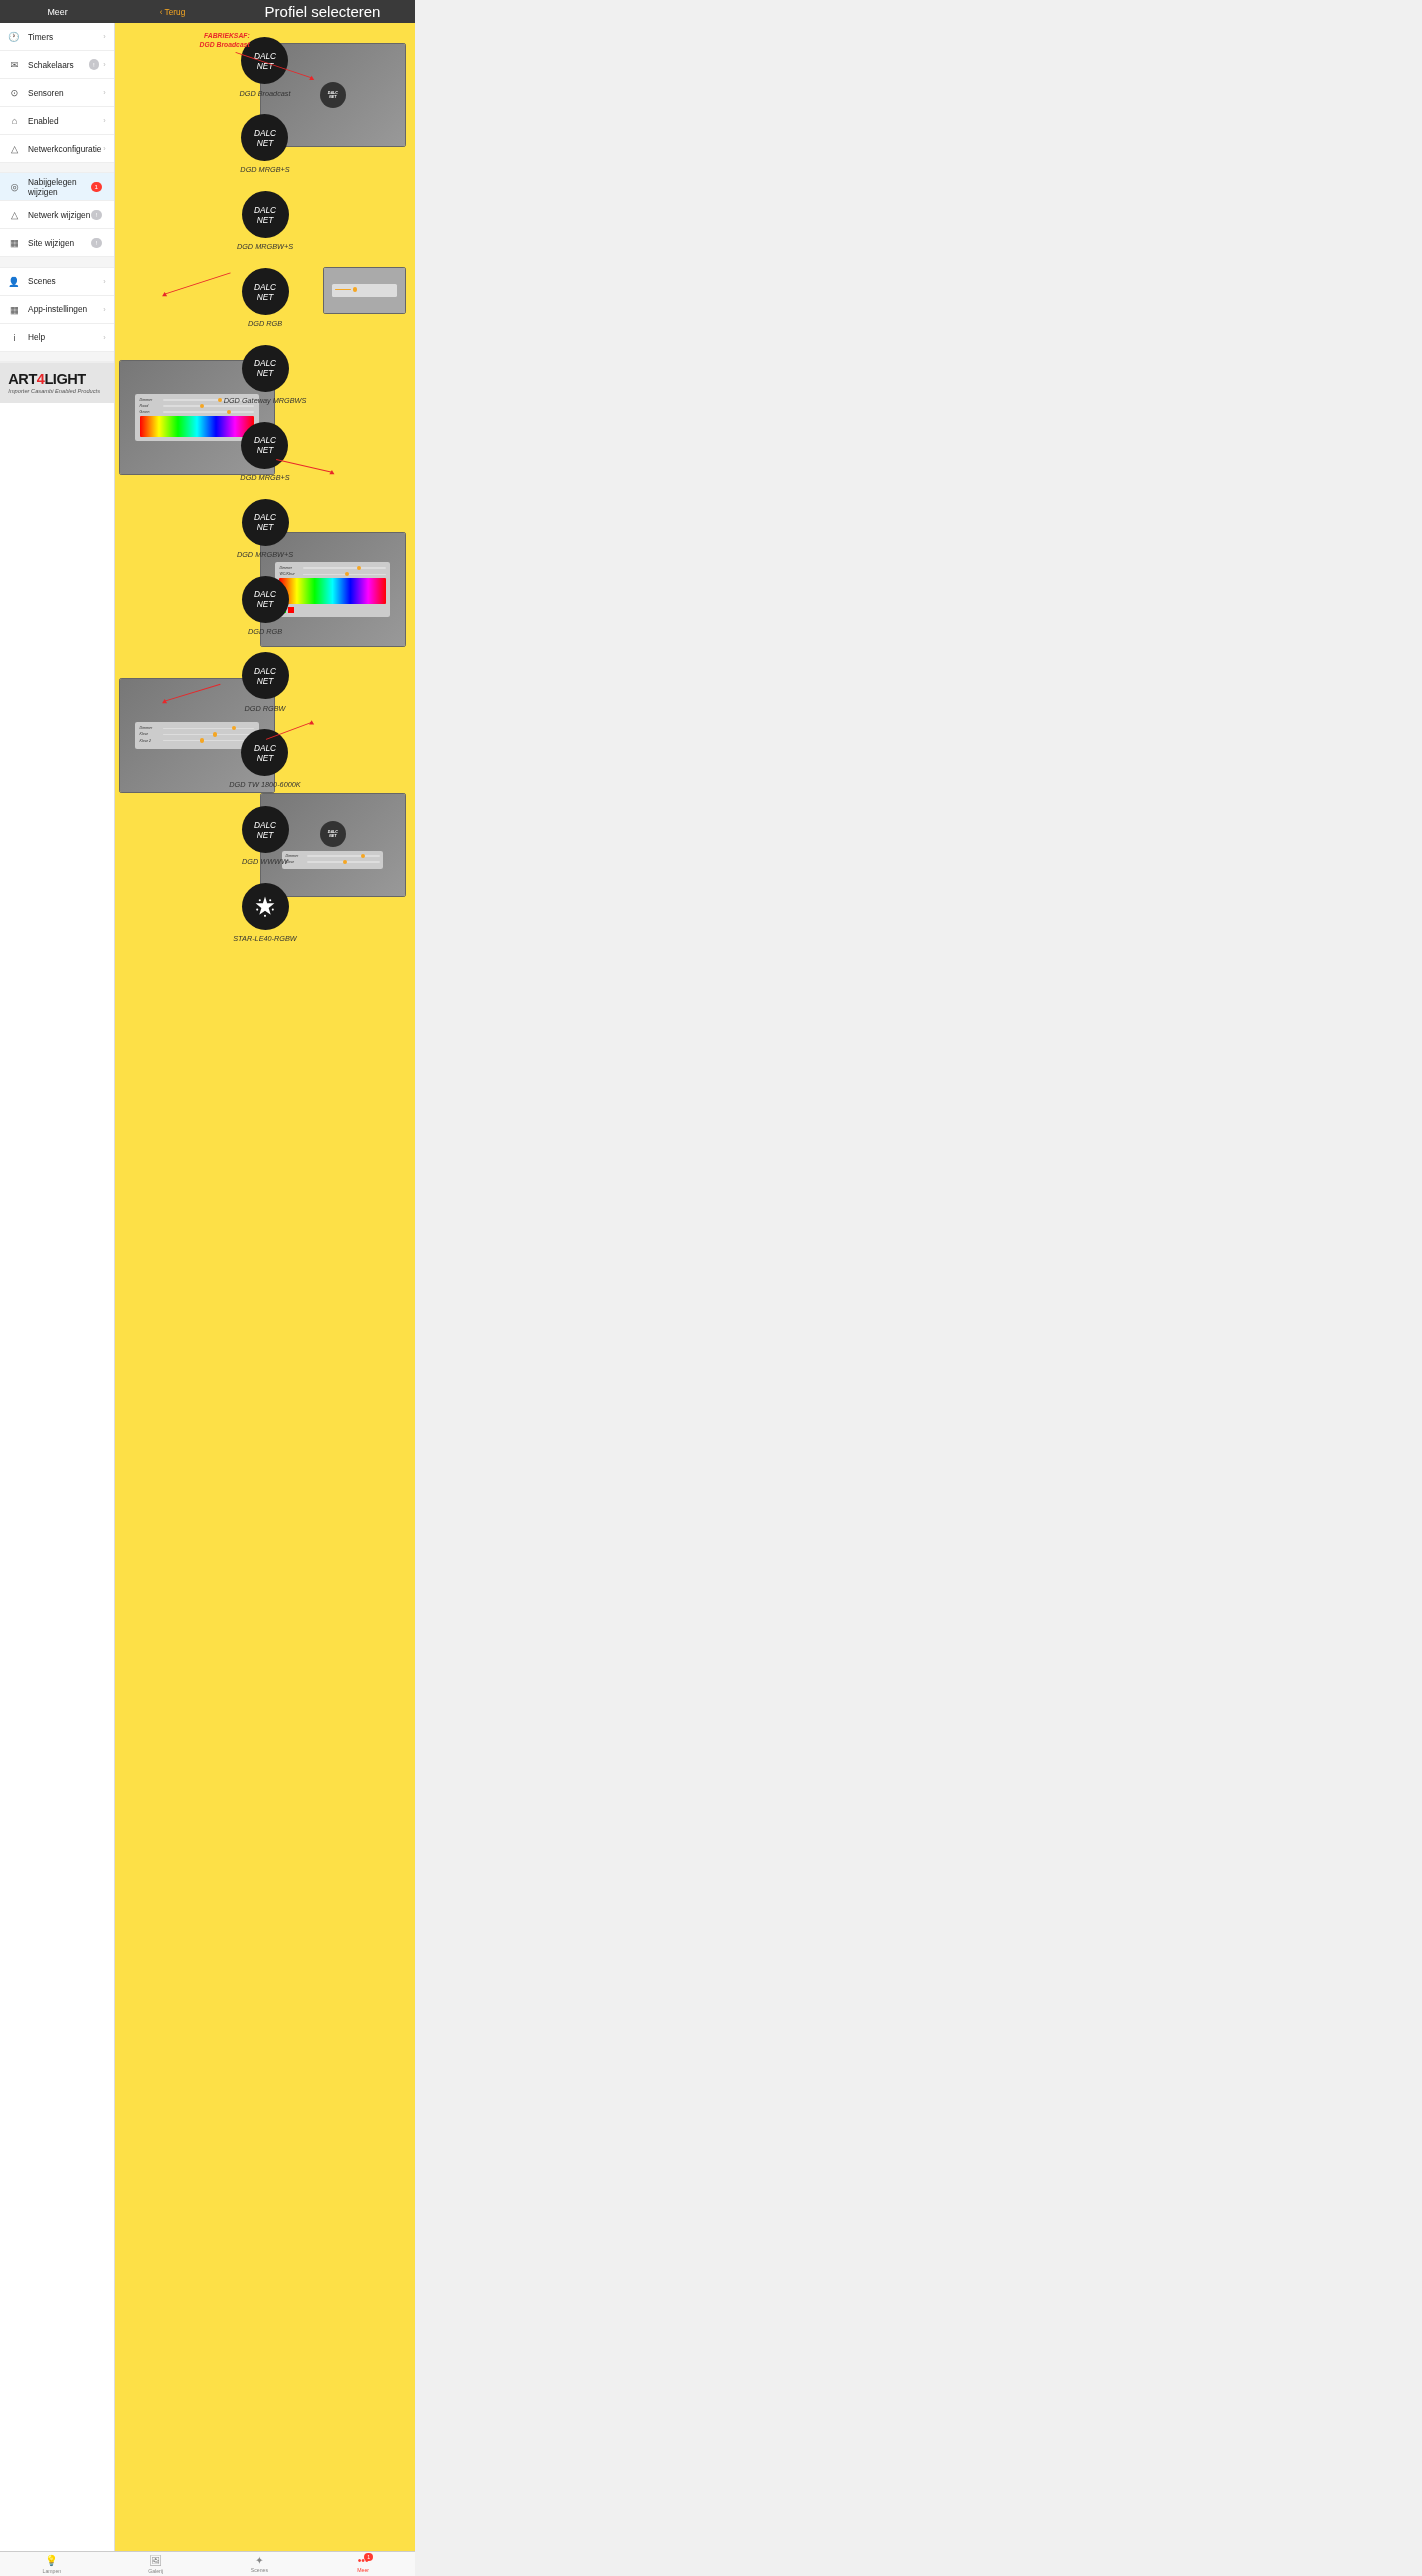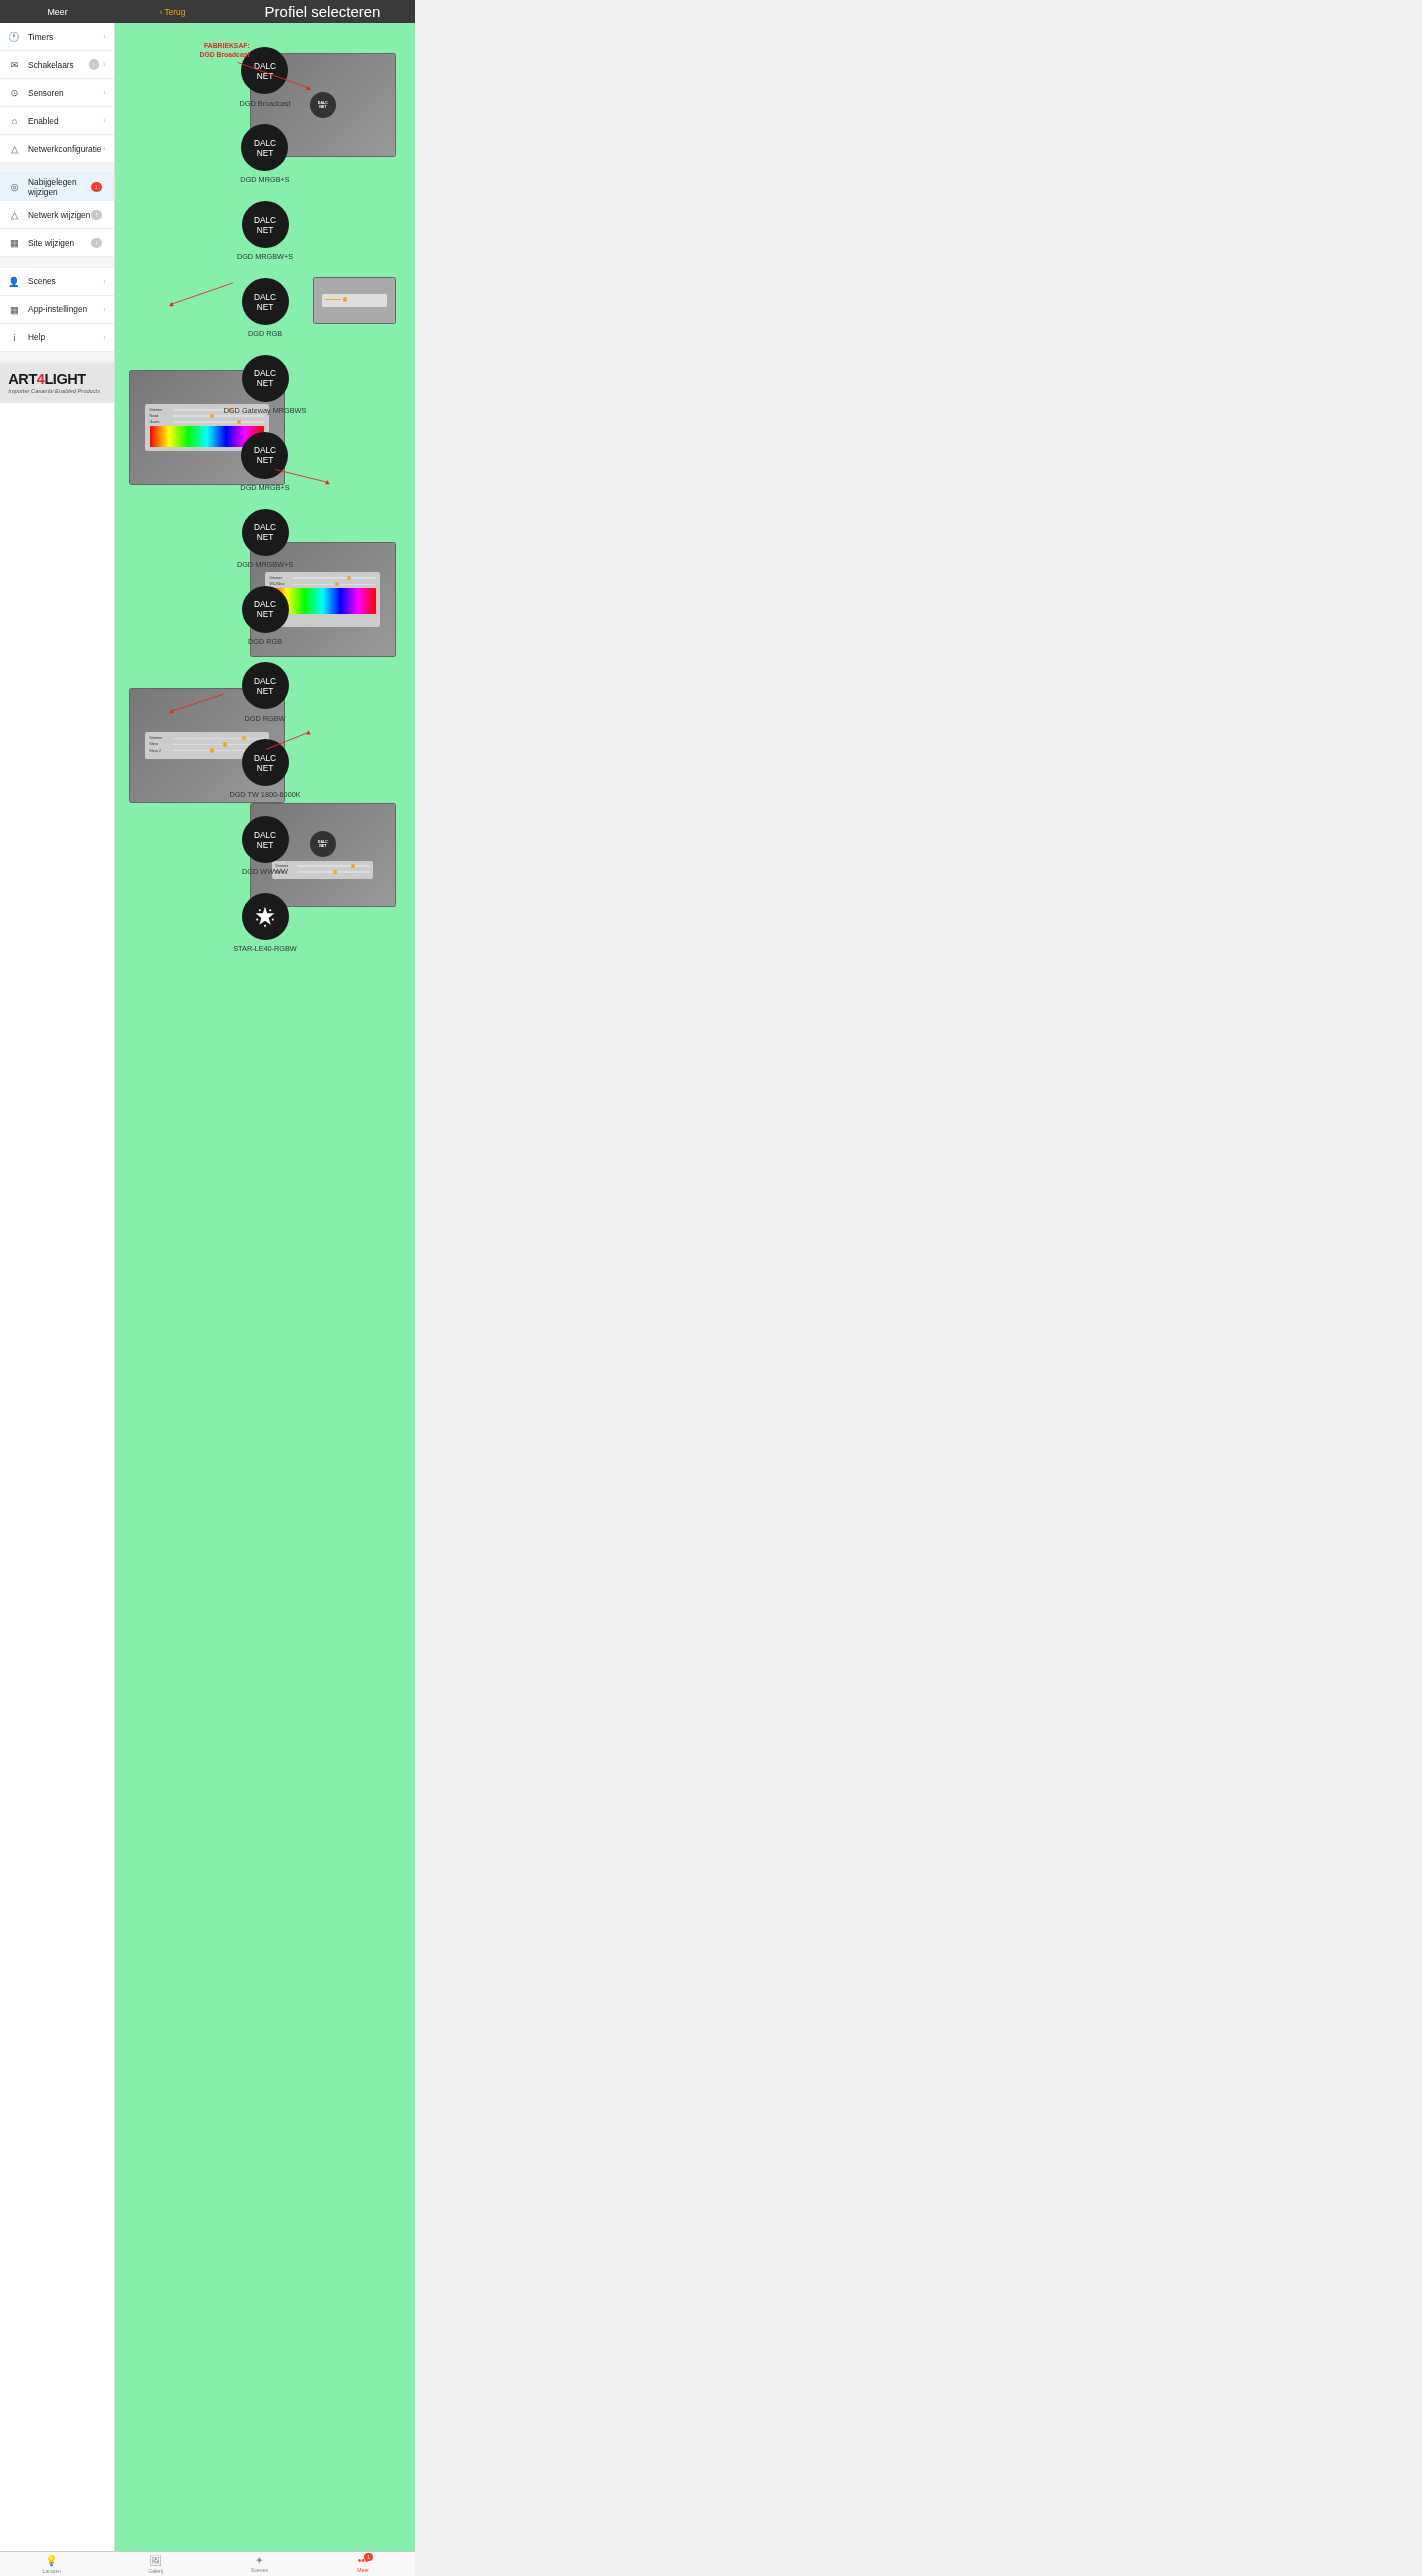--- a/index.html
+++ b/index.html
@@ -125,23 +125,24 @@
       background: #f5f5f5;
       border-bottom: 0.5px solid #eee;
     }
     .sidebar-item.active {
       background: #e8f4fd;
     }
 
     
     .right-panel {
       flex: 1;
-      padding: 14px;
+      padding: 4px;
       position: relative;
-      background: #86efac;
+      background: #fde047;
+      font-style: italic;
     }
     .dalcnet-circle {
       width: 47px;
       height: 47px;
       background: #1a1a1a;
       border-radius: 50%;
       display: flex;
       flex-direction: column;
       align-items: center;
       justify-content: center;

